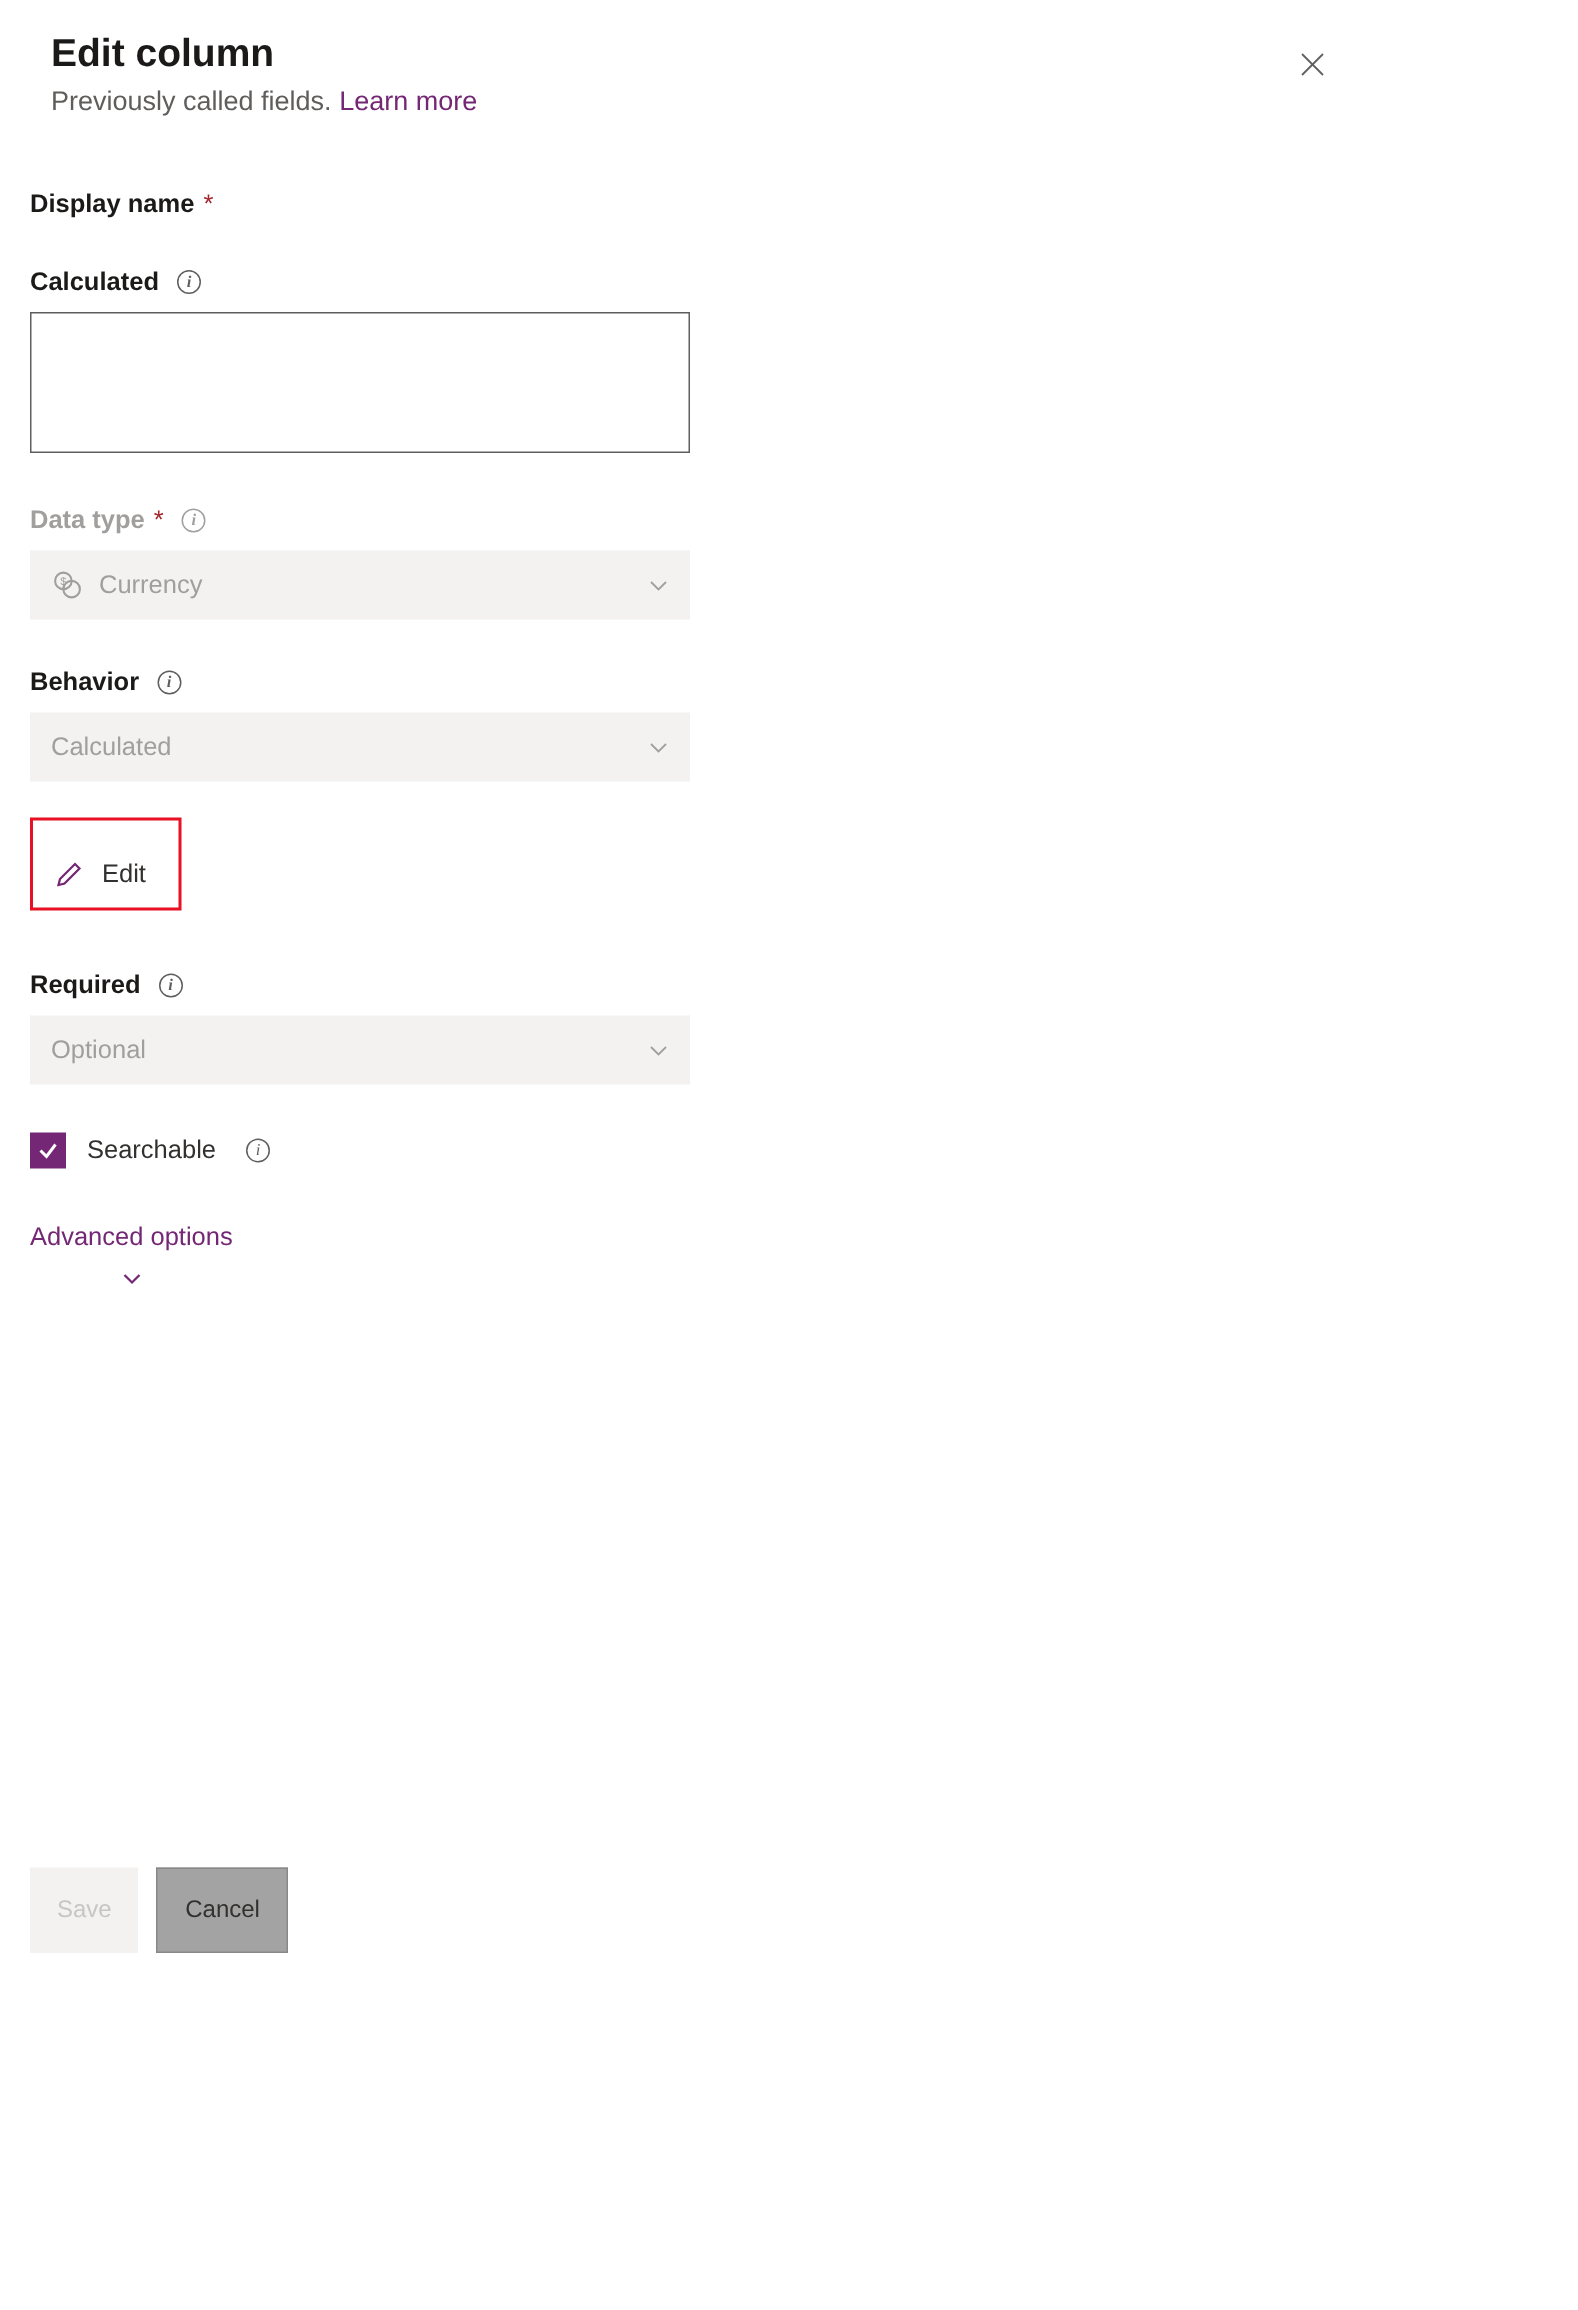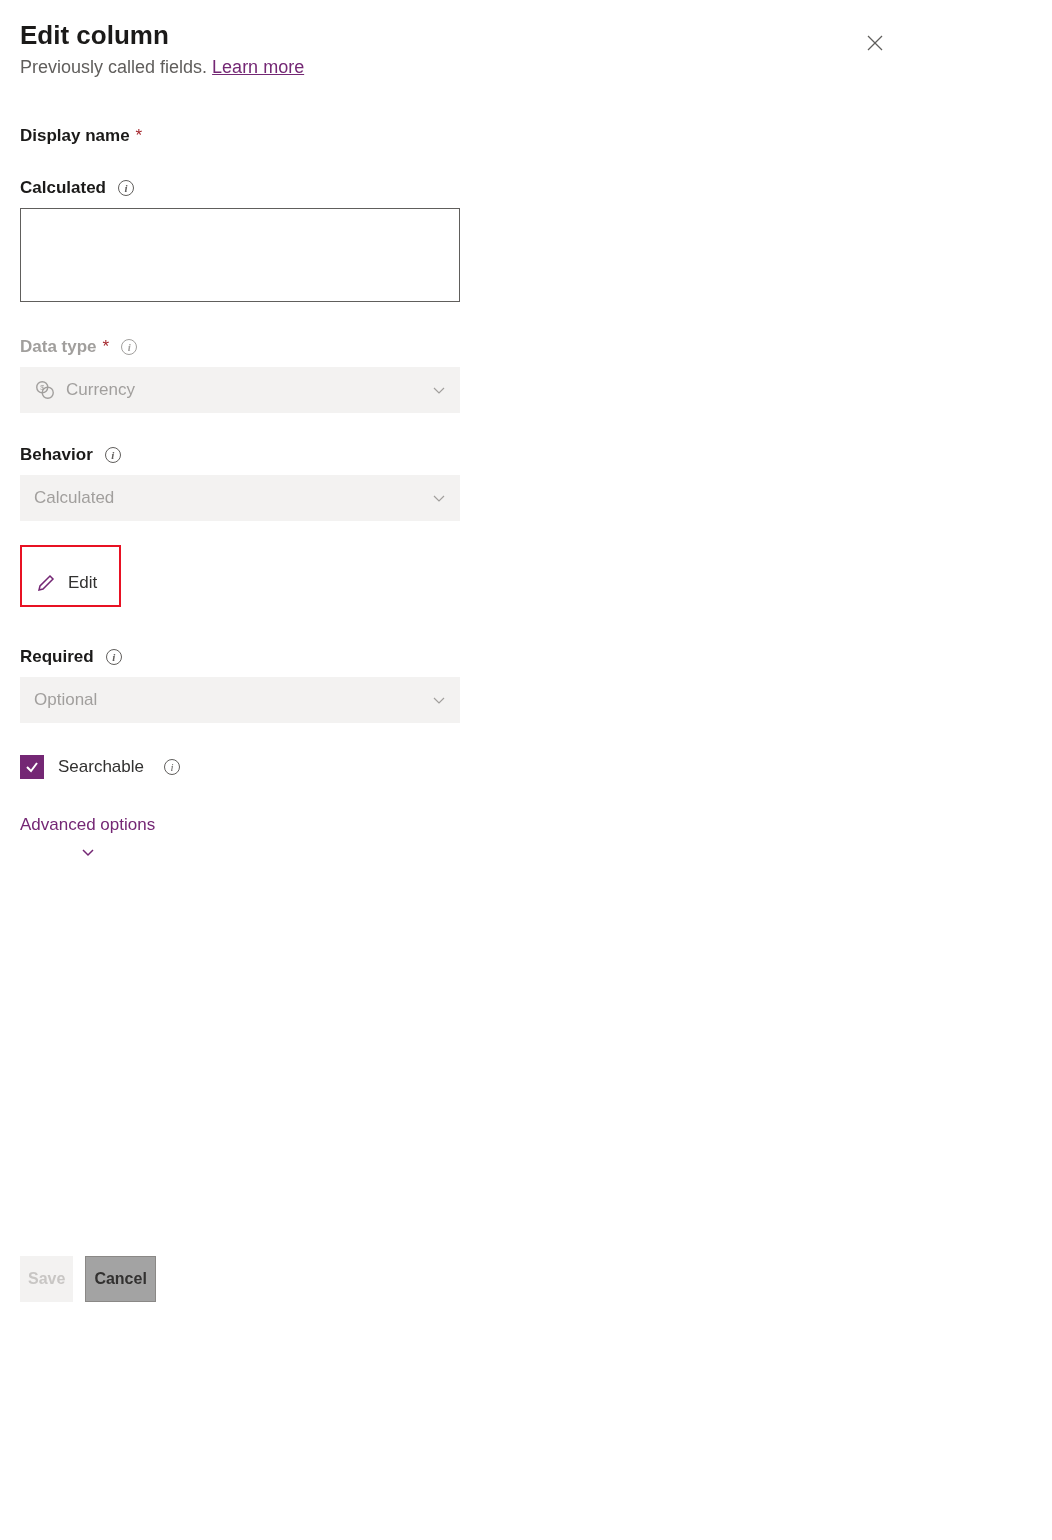--- a/index.html
+++ b/index.html
@@ -11,38 +11,38 @@
     color: #323130;
     background: #ffffff;
     width: 1052px;
     height: 1540px;
     position: relative;
   }
   .header {
     display: flex;
     justify-content: flex-end;
     align-items: flex-start;
+    margin-left: 14px;
   }
   .title-block {
     flex: 1;
   }
   .panel-title {
     font-size: 26px;
     font-weight: 600;
     margin: 0 0 6px 0;
     color: #1b1a19;
   }
   .subtitle {
     font-size: 18px;
     color: #605e5c;
     margin: 0;
   }
   .link {
     color: #742774;
-    text-decoration: underline;
     cursor: pointer;
   }
   .close-btn {
     background: none;
     border: none;
     padding: 8px;
     cursor: pointer;
     font-size: 20px;
     color: #605e5c;
     margin-right: 140px;
@@ -182,24 +182,24 @@
     flex-direction: column;
   }
   .footer {
     position: absolute;
     left: 20px;
     bottom: 238px;
     display: flex;
     gap: 12px;
   }
   .btn {
-    height: 46px;
-    padding: 0 8px;
+    height: 57px;
+    padding: 0 18px;
     font-size: 16px;
-    font-weight: 700;
+    font-weight: 400;
     border: none;
     cursor: pointer;
   }
   .btn-primary {
     background: #f3f2f1;
     color: #c8c6c4;
     cursor: default;
   }
   .btn-secondary {
     background: #a3a3a3;

